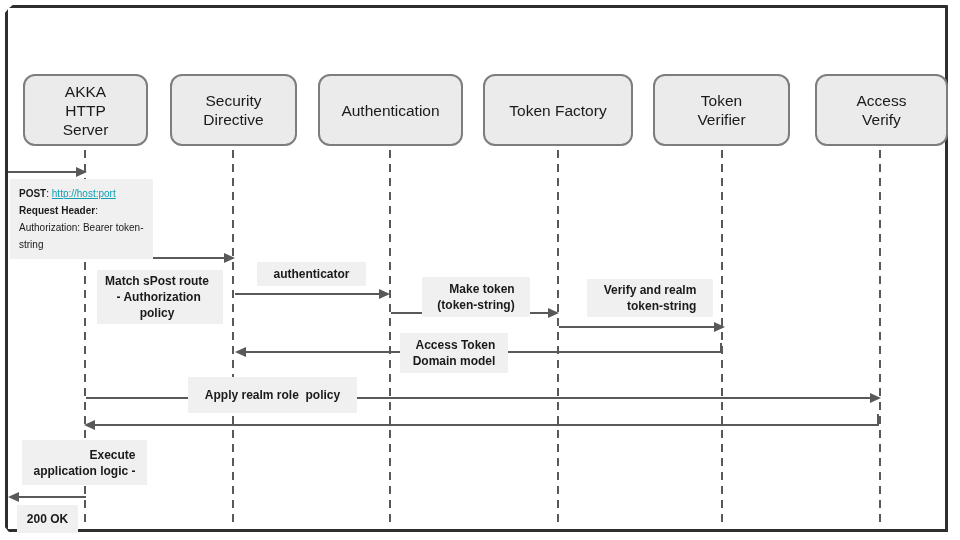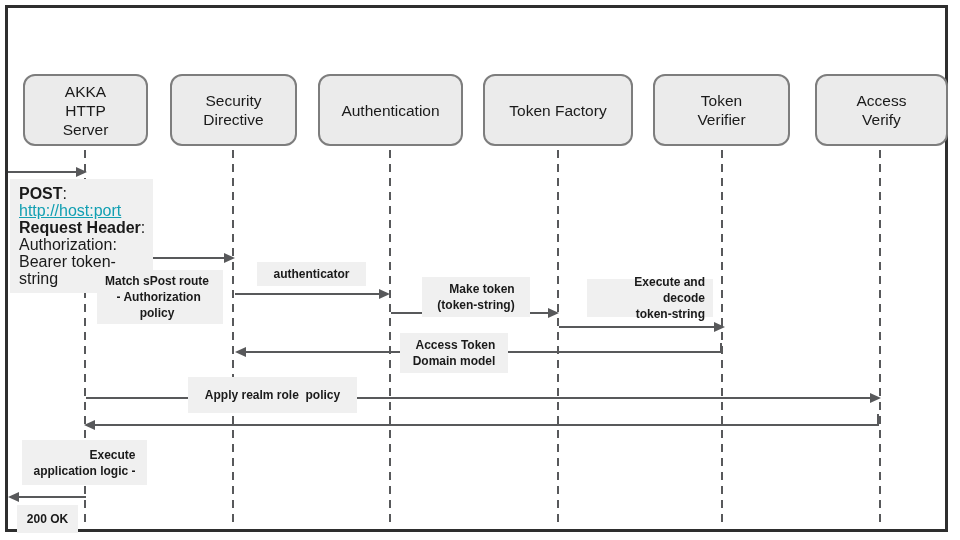--- a/index.html
+++ b/index.html
@@ -1,18 +1,18 @@
 <!DOCTYPE html>
 <html><head>
 <meta charset="utf-8">
 <style>
   html,body{margin:0;padding:0;background:#fff;}
   #stage{
     position:relative;width:960px;height:540px;background:#ffffff;overflow:hidden;
-    font-family:"Liberation Sans", sans-serif;color:#1a1a1a;
+    font-family:"Liberation Sans", sans-serif;color:#1a1a1a;border-radius:29px;
   }
   .frame{
     position:absolute;left:5px;top:5px;width:943px;height:527px;
     border:3px solid #2e2e2e;box-sizing:border-box;background:transparent;
   }
   .actor{
     position:absolute;top:74px;height:72px;box-sizing:border-box;
     background:#ebebeb;border:2px solid #7d7d7d;border-radius:12px;
     display:flex;align-items:center;justify-content:center;
     font-size:15.5px;line-height:19px;text-align:center;white-space:pre-wrap;
@@ -33,21 +33,21 @@
   .notch{position:absolute;width:2px;background:#58595b;z-index:2;}
   .msg{
     position:absolute;box-sizing:border-box;background:#f0f0f0;
     font-size:12px;font-weight:bold;line-height:16px;white-space:pre-wrap;
     display:flex;align-items:center;z-index:4;padding:4px 8px;
   }
   .msg.center{justify-content:center;text-align:right;}
   .msg.left{justify-content:flex-start;text-align:center;}
   .note{
     position:absolute;box-sizing:border-box;background:#f0f0f0;
-    font-size:16px;line-height:17px;padding:6px 6px 6px 9px;z-index:4;
+    font-size:10px;line-height:17px;padding:6px 6px 6px 9px;z-index:4;
   }
   .note b{font-weight:bold;}
   .note a{color:#119fb2;text-decoration:underline;cursor:pointer;}
 </style>
 </head>
 <body>
 
 <div id="stage">
 
   <div class="frame"></div>
@@ -106,21 +106,21 @@
     <b>Request Header</b><span>:</span><br>
     <span>Authorization: Bearer token-string</span>
   </div>
 
   <div class="msg left" style="left:97px;top:270px;width:126px;height:54px">Match sPost route
  - Authorization
 policy</div>
   <div class="msg center" style="left:257px;top:262px;width:109px;height:24px">authenticator</div>
   <div class="msg center" style="left:422px;top:277px;width:108px;height:40px">Make token
 (token-string)</div>
-  <div class="msg center" style="left:587px;top:279px;width:126px;height:38px">Execute and decode
+  <div class="msg center" style="left:587px;top:279px;width:126px;height:38px">Verify and realm
 token-string</div>
   <div class="msg center" style="left:400px;top:333px;width:108px;height:40px">Access Token
 Domain model</div>
   <div class="msg center" style="left:188px;top:377px;width:169px;height:36px">Apply realm role  policy</div>
   <div class="msg center" style="left:22px;top:440px;width:125px;height:45px">Execute
 application logic -</div>
   <div class="msg center" style="left:17px;top:505px;width:61px;height:28px">200 OK</div>
 
 </div>
 

